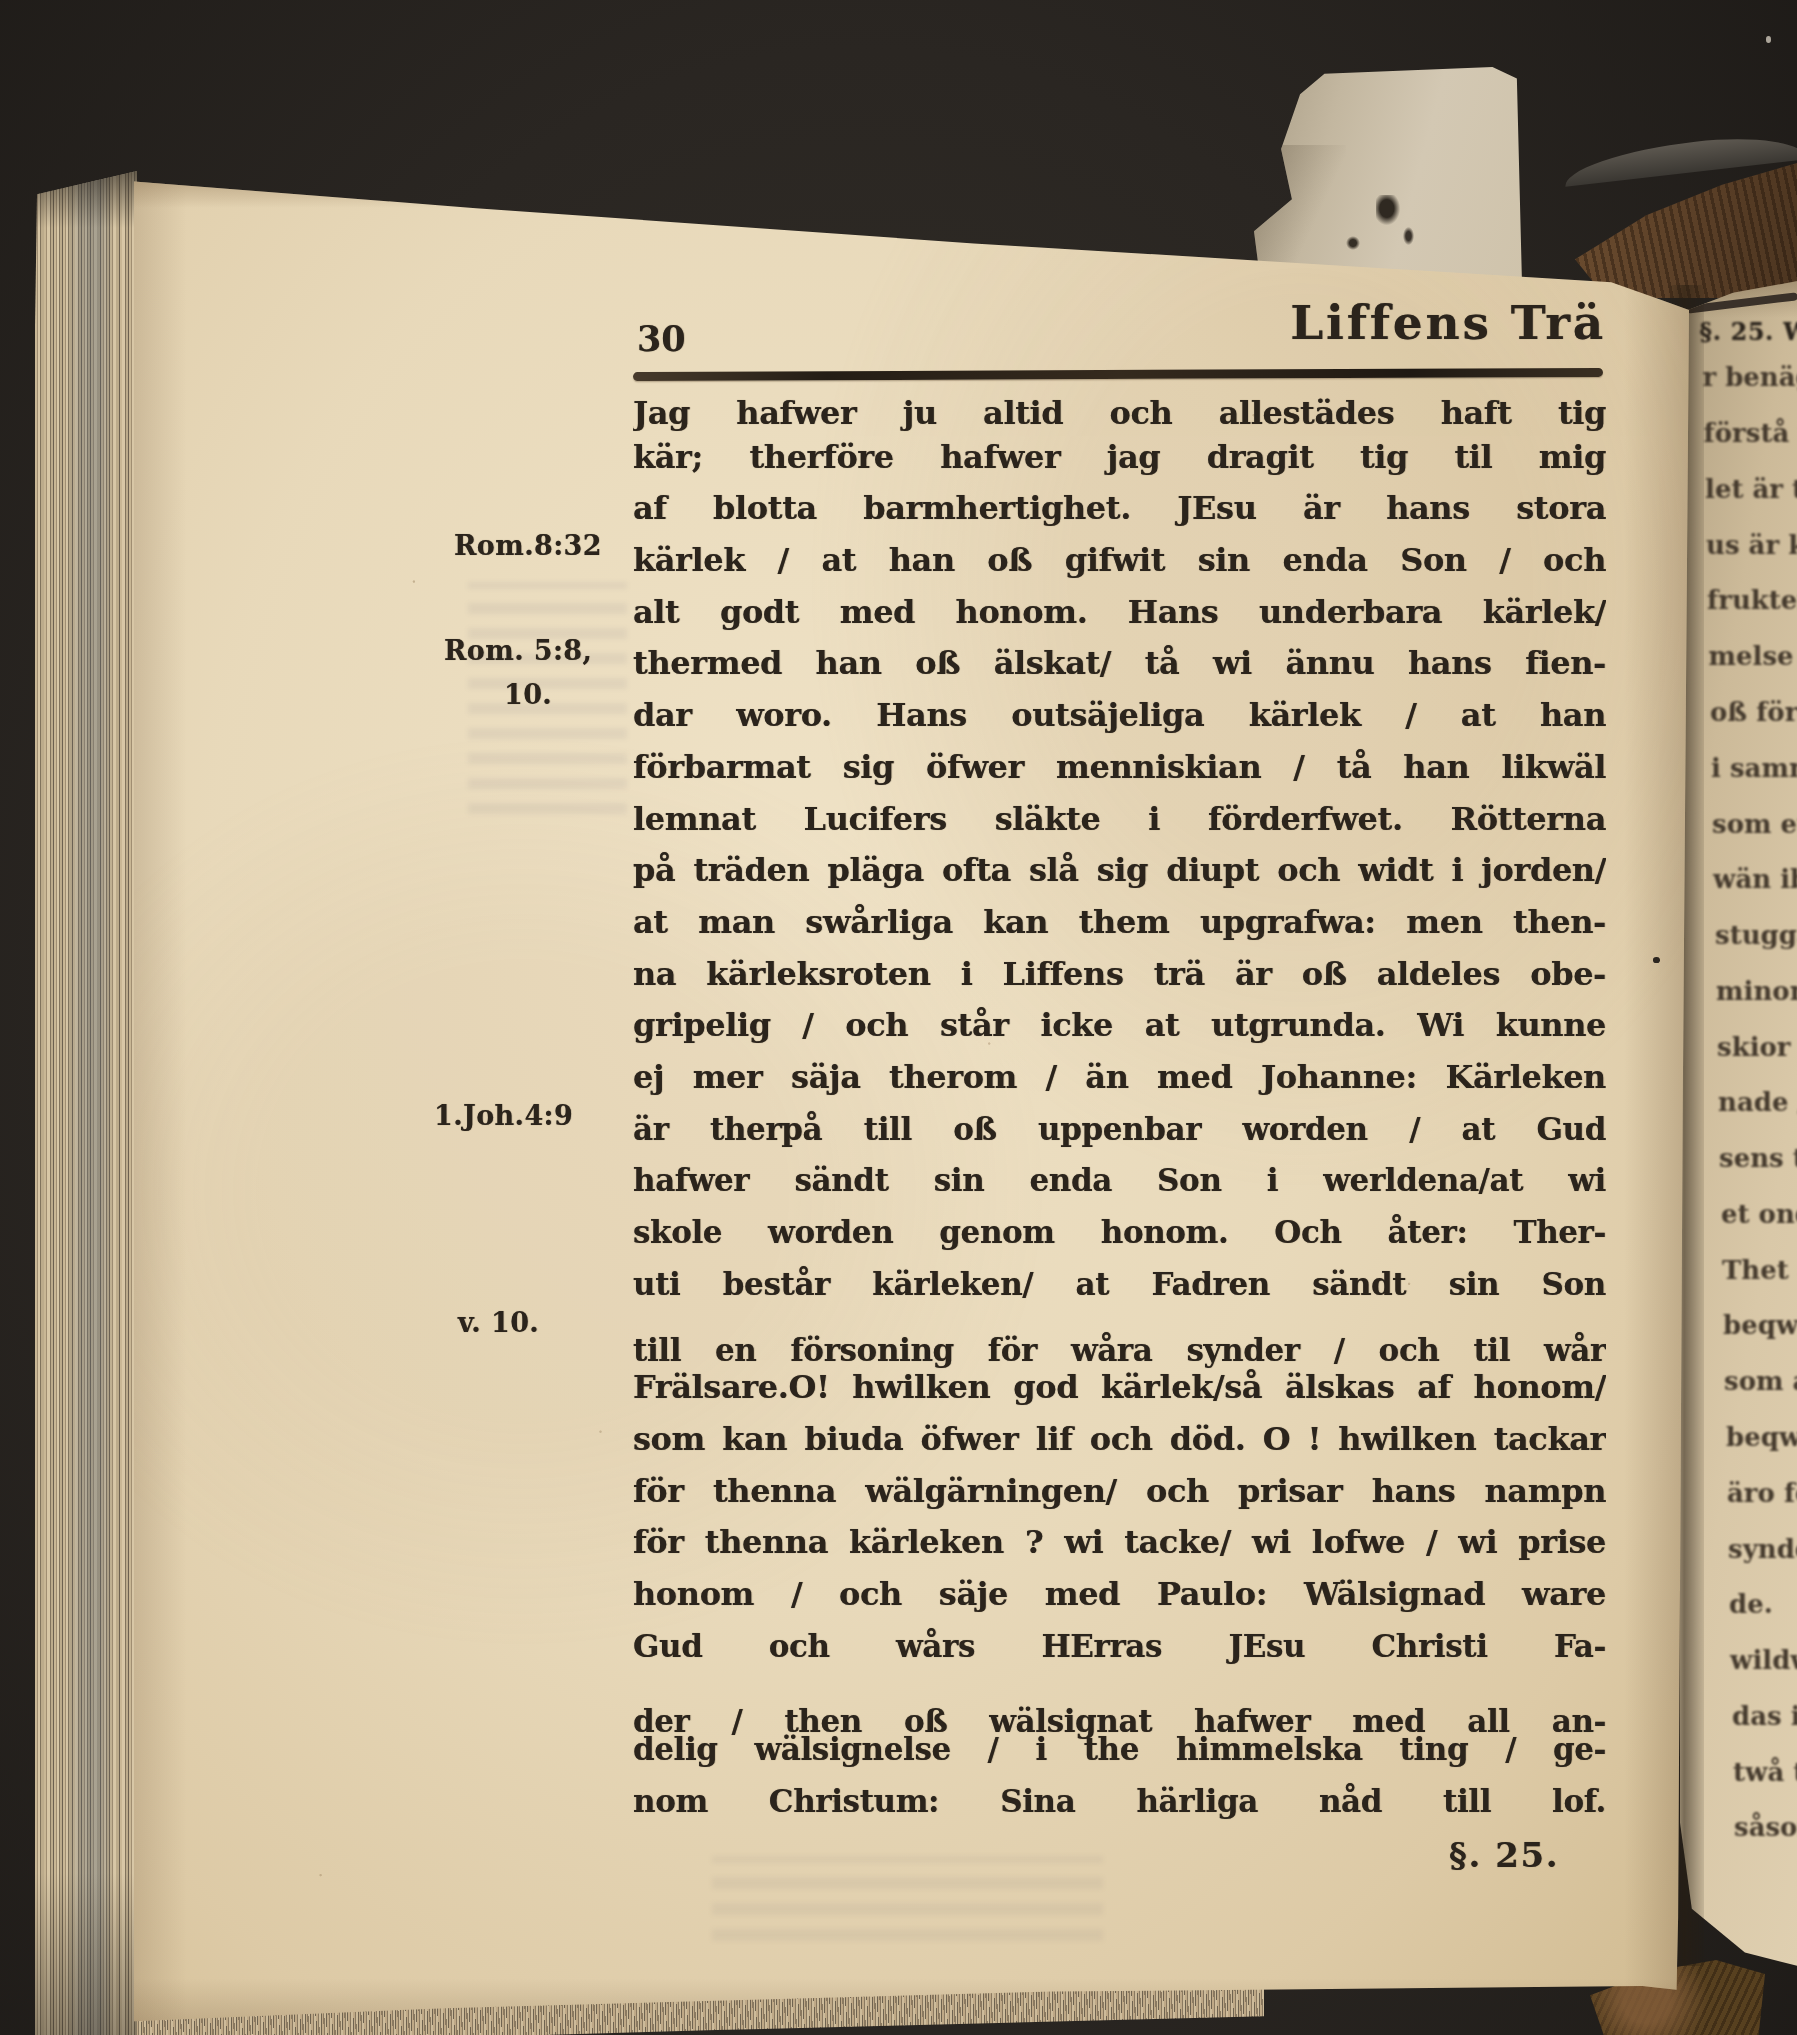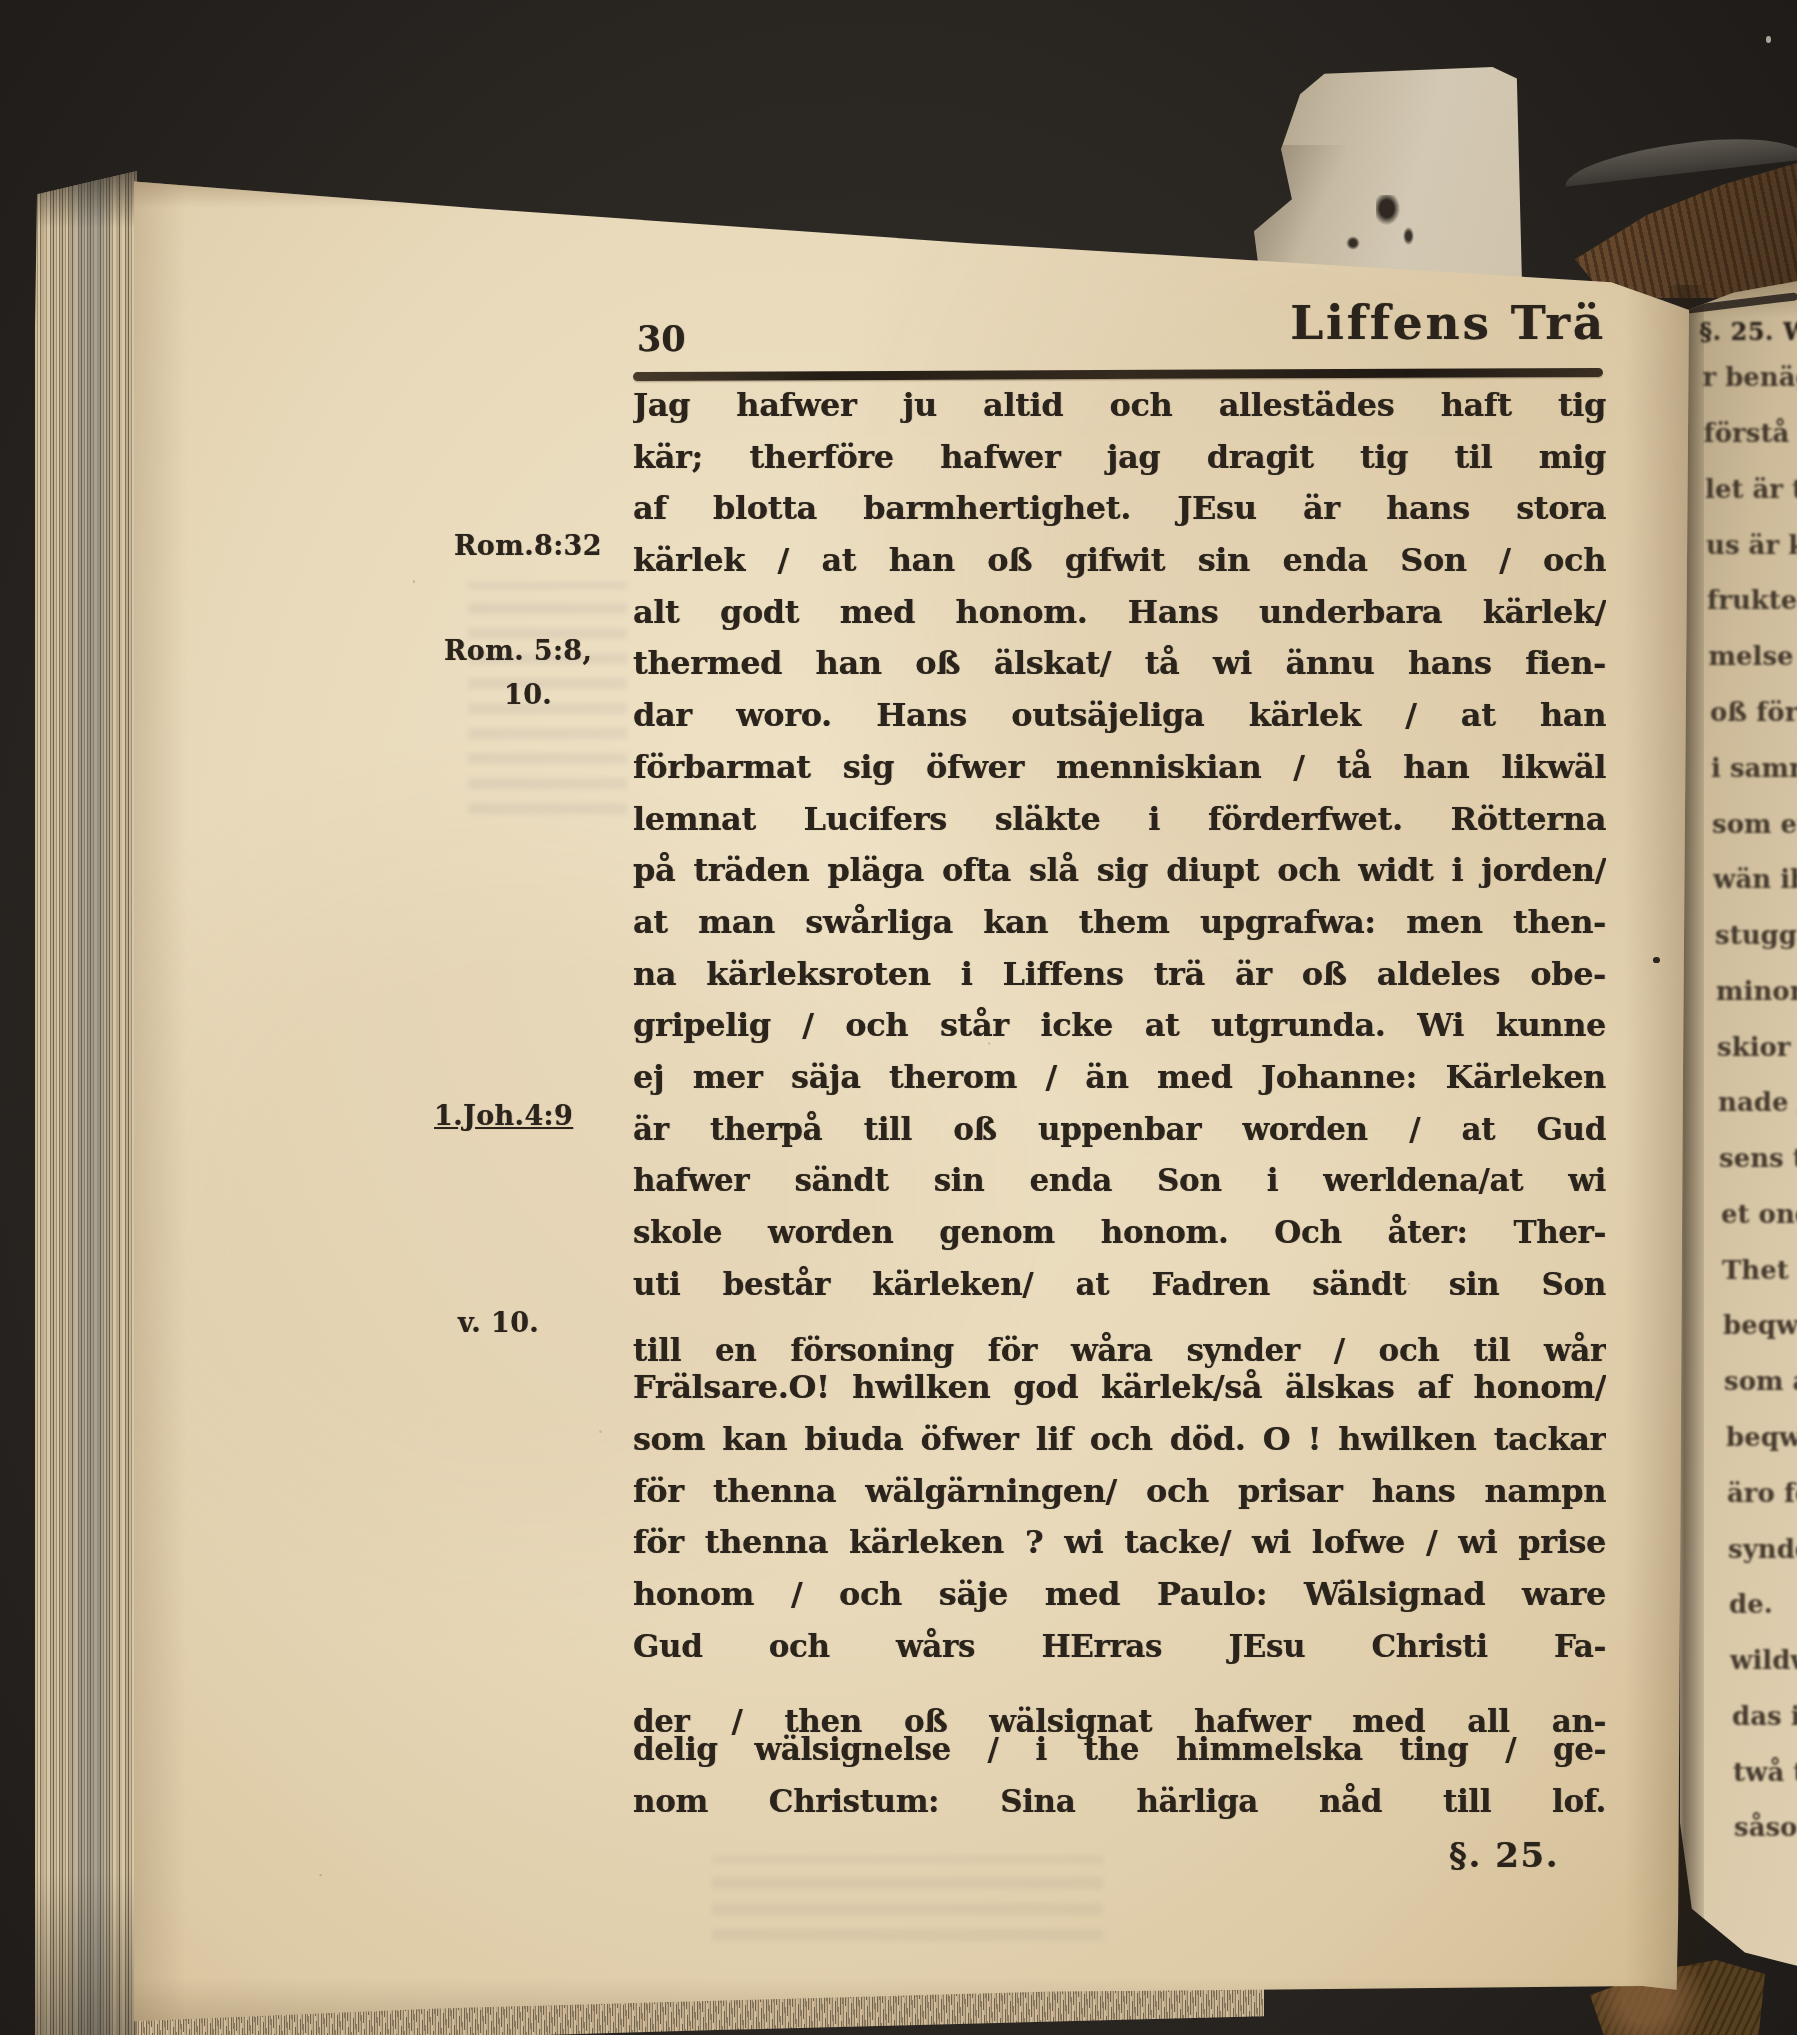--- a/index.html
+++ b/index.html
@@ -187,26 +187,26 @@
     <div class="ghost g2"></div>
 
     <div class="page-number ink">30</div>
     <div class="running-title ink">Liffens Trä</div>
     <div class="header-rule"></div>
 
     <div id="margin-notes">
         <div class="margin-note ink" style="left: 320px; top: 355px;">Rom.8:32</div>
         <div class="margin-note ink" style="left: 310px; top: 460px;">Rom. 5:8,</div>
         <div class="margin-note ink" style="left: 370px; top: 504px;">10.</div>
-        <div class="margin-note ink" style="left: 300px; top: 925px; text-decoration: underline;">1.Joh.4:9</div>
+        <div class="margin-note ink" style="left: 300px; top: 925px;">1.Joh.4:9</div>
         <div class="margin-note ink" style="left: 324px; top: 1132px;">v. 10.</div>
       </div>
 
     <div class="body-text" id="body-text">
-        <div class="tl" style="top: 0px;">Jag hafwer ju altid och allestädes haft tig</div>
+        <div class="tl" style="top: 8px;">Jag hafwer ju altid och allestädes haft tig</div>
         <div class="tl" style="top: 52px;">kär; therföre hafwer jag dragit tig til mig</div>
         <div class="tl" style="top: 103px;">af blotta barmhertighet.  JEsu är hans stora</div>
         <div class="tl" style="top: 155px;">kärlek / at han oß gifwit sin enda Son / och</div>
         <div class="tl" style="top: 207px;">alt godt med honom.  Hans underbara kärlek/</div>
         <div class="tl" style="top: 258px;">thermed han oß älskat/ tå wi ännu hans fien-</div>
         <div class="tl" style="top: 310px;">dar woro.  Hans outsäjeliga kärlek / at han</div>
         <div class="tl" style="top: 362px;">förbarmat sig öfwer menniskian / tå han likwäl</div>
         <div class="tl" style="top: 465px;">på träden pläga ofta slå sig diupt och widt i jorden/</div>
         <div class="tl" style="top: 414px;">lemnat Lucifers släkte i förderfwet.  Rötterna</div>
         <div class="tl" style="top: 517px;">at man swårliga kan them upgrafwa: men then-</div>

